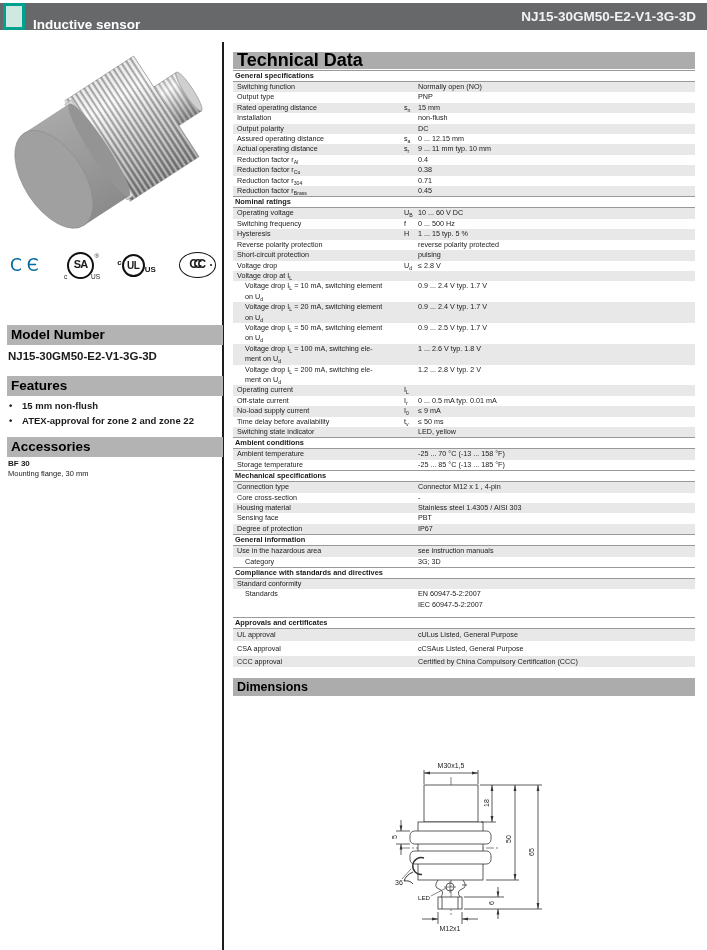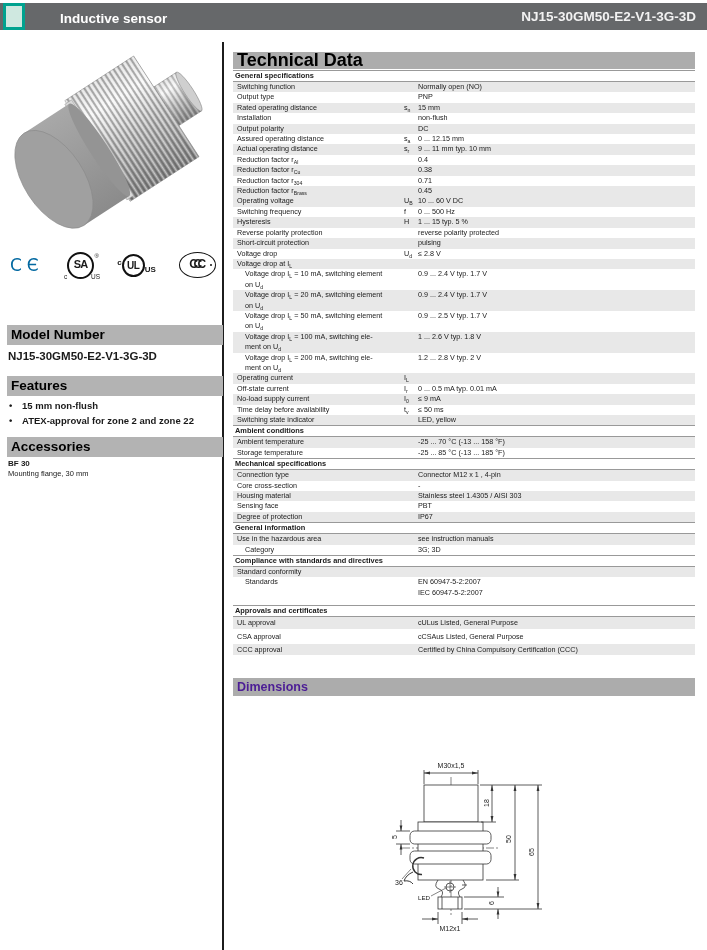--- a/index.html
+++ b/index.html
@@ -2,21 +2,21 @@
 <html><head>
 <meta charset="utf-8">
 <style>
   html,body{margin:0;padding:0;background:#fff;}
   body{width:707px;height:950px;position:relative;font-family:"Liberation Sans",sans-serif;color:#1a1a1a;overflow:hidden;}
   .abs{position:absolute;}
 
   
   .topbar{left:0;top:3px;width:707px;height:27px;background:#66686a;}
   .logo-square{left:3px;top:3px;width:22px;height:27px;background:#cfe8e0;border:3.5px solid #00a28f;box-sizing:border-box;}
-  .topbar-title{left:33px;top:5px;height:27px;line-height:27px;color:#fff;font-size:13.5px;font-weight:bold;margin-left:27px;}
+  .topbar-title{left:33px;top:11px;height:27px;line-height:27px;color:#fff;font-size:13.5px;font-weight:bold;}
   .topbar-model{right:11px;top:3px;height:27px;line-height:27px;color:#f2f2f2;font-size:13.5px;font-weight:bold;}
 
   
   .col-divider{left:222px;top:42px;width:1.5px;height:908px;background:#1c1c1c;}
 
   
   .product-img{left:6px;top:36px;}
   .logos{left:10px;top:249px;width:206px;height:32px;display:flex;justify-content:space-between;align-items:center;}
   .ce{font-family:"DejaVu Sans",sans-serif;font-size:17px;letter-spacing:5px;color:#0369a1;}
   .csa{position:relative;width:27px;height:27px;border:2px solid #111;border-radius:50%;box-sizing:border-box;}
@@ -35,21 +35,21 @@
   .bar-model{top:325px;} .bar-features{top:376px;} .bar-accessories{top:437px;}
   .model-value{left:8px;top:350px;font-size:11.5px;font-weight:bold;}
   .features-list{left:8px;top:398px;width:212px;list-style:none;margin:0;padding:0;}
   .features-list li{font-size:9.5px;font-weight:bold;line-height:15px;padding-left:14px;position:relative;}
   .features-list li::before{content:"•";position:absolute;left:1px;}
   .acc-name{left:8px;top:459px;font-size:8px;font-weight:bold;}
   .acc-desc{left:8px;top:469px;font-size:7.5px;}
 
   
   .td-bar{left:233px;top:52px;width:462px;height:17px;background:#acacac;font-size:18px;font-weight:bold;line-height:17px;padding-left:4px;box-sizing:border-box;color:#000;}
-  .dim-bar{left:233px;top:678px;width:462px;height:18px;background:#acacac;font-size:12.5px;font-weight:bold;line-height:18px;padding-left:4px;box-sizing:border-box;color:#4c1d95;}
+  .dim-bar{left:233px;top:678px;width:462px;height:18px;background:#acacac;font-size:12.5px;font-weight:bold;line-height:18px;padding-left:4px;box-sizing:border-box;color:#000000;}
 
   .tech-table{left:233px;top:70px;width:462px;font-size:7.2px;}
   .sec-header{font-weight:bold;font-size:7.4px;line-height:10px;min-height:10px;border-top:1px solid #999;border-bottom:1px solid #999;padding-left:2px;background:#fff;}
   .sec-header.gap{margin-top:7px;}
   .row{display:flex;min-height:10.4px;line-height:10.4px;padding-left:4px;box-sizing:border-box;white-space:nowrap;}
   .row.stripe{background:#e8e8e8;}
   .row .c-label{flex:0 0 167px;}
   .row .c-sym{flex:0 0 14px;}
   .row .c-val{flex:1;}
   .row.ind1 .c-label{flex:0 0 181px;padding-left:8px;box-sizing:border-box;}
@@ -180,20 +180,21 @@
     <div class="row">
       <div class="c-label">Reduction factor r<sub>304</sub></div>
       <div class="c-sym"></div>
       <div class="c-val">0.71</div>
     </div>
     <div class="row stripe">
       <div class="c-label">Reduction factor r<sub>Brass</sub></div>
       <div class="c-sym"></div>
       <div class="c-val">0.45</div>
     </div>
+    <div class="sec-header">Nominal ratings</div>
     <div class="row stripe">
       <div class="c-label">Operating voltage</div>
       <div class="c-sym">U<sub>B</sub></div>
       <div class="c-val">10 ... 60 V DC</div>
     </div>
     <div class="row">
       <div class="c-label">Switching frequency</div>
       <div class="c-sym">f</div>
       <div class="c-val">0 ... 500 Hz</div>
     </div>

